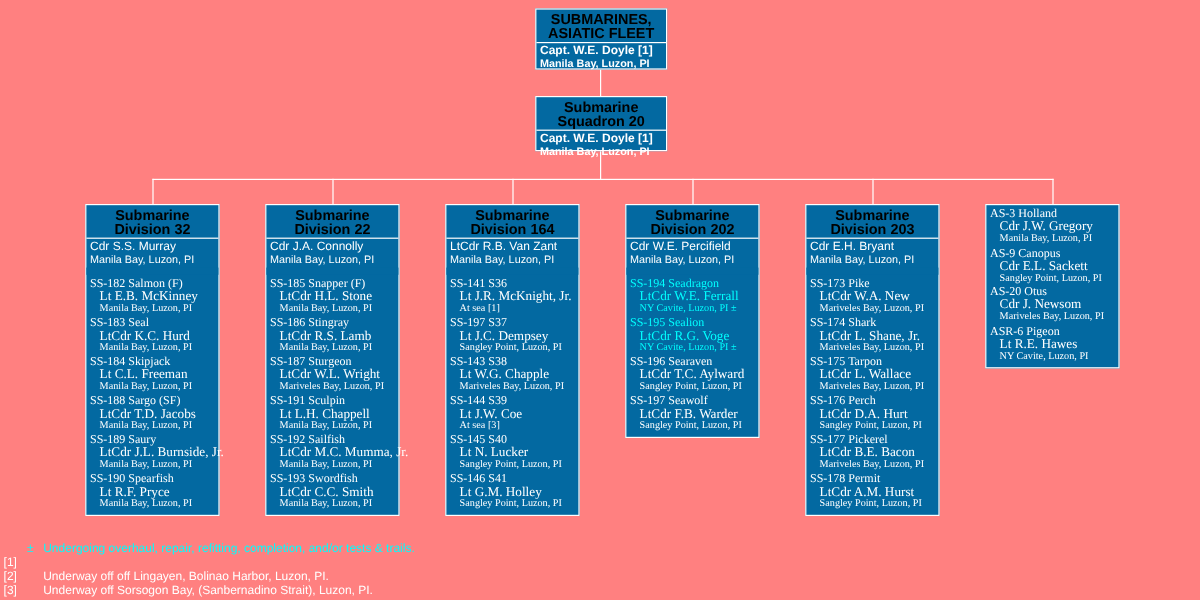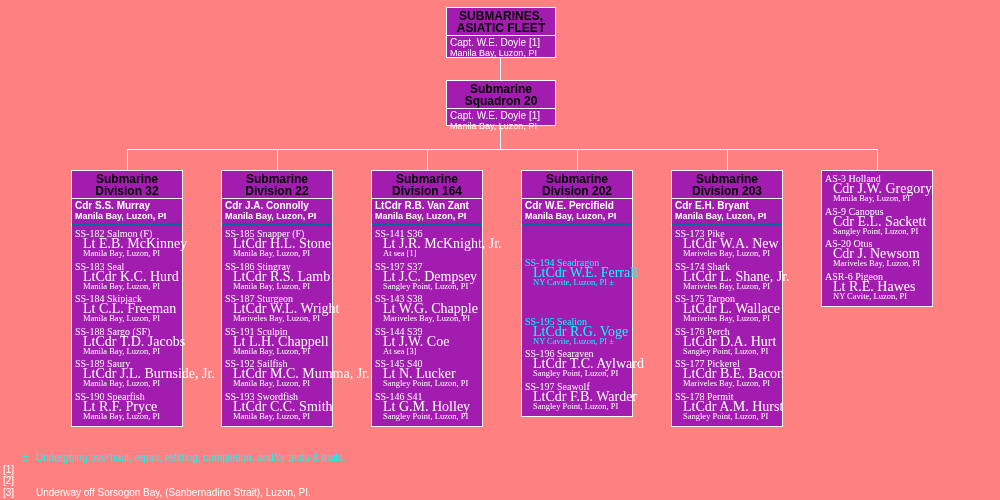--- a/index.html
+++ b/index.html
@@ -10,47 +10,47 @@
     position:relative;
     overflow:hidden;
   }
   #canvas{position:absolute;left:0;top:0;width:1000px;height:500px;}
   .hline,.vline{position:absolute;background:#FFFFFF;z-index:0;}
   .hline{height:1px;}
   .vline{width:1px;}
   .box{
     position:absolute;
     border:1px solid #FFFFFF;
-    background:#a21caf;
+    background:#0369a1;
     color:#FFFFFF;
     box-sizing:border-box;
     z-index:1;
   }
   .box-title{
     font-weight:bold;
     color:#000000;
     text-align:center;
     font-size:12px;
     line-height:12px;
     padding:2px 0 1px 0;
     border-bottom:1px solid #FFFFFF;
     white-space:nowrap;
   }
-  .officer{padding:1px 0 1px 3px;}
+  .officer{padding:1px 0 1px 3px;font-weight:bold;}
   .o-name{font-size:10px;line-height:11px;white-space:nowrap;}
   .o-loc{font-size:9px;line-height:10px;white-space:nowrap;}
-  .leader{padding:1px 0 2px 3px;border-bottom:3px solid #0369a1;font-weight:bold;}
+  .leader{padding:1px 0 2px 3px;border-bottom:6px solid #0369a1;}
   .l-name{font-size:10px;line-height:11px;white-space:nowrap;}
   .l-loc{font-size:9px;line-height:10px;white-space:nowrap;}
   .units{padding:3px 1px 2px 3px;}
   .unit{margin-bottom:3px;font-family:Liberation Serif, serif;}
   .u-name{font-size:10px;line-height:10px;white-space:nowrap;}
-  .u-cdr{font-size:14px;line-height:10px;padding-left:8px;white-space:nowrap;}
+  .u-cdr{font-size:11px;line-height:10px;padding-left:8px;white-space:nowrap;}
   .u-loc{font-size:8.5px;line-height:9.5px;padding-left:8px;white-space:nowrap;}
-  .unit.highlight{color:#00FFFF;margin-top:29px;}
+  .unit.highlight{color:#00FFFF;}
   #footnotes{
     position:absolute;left:3px;top:452px;z-index:1;
     color:#FFFFFF;font-size:10px;line-height:11.7px;
   }
   .fn-line{display:flex;white-space:nowrap;}
   .fn-marker{display:inline-block;width:33px;flex:0 0 33px;}
   .fn-line.fn-highlight{color:#00FFFF;}
   .fn-line.fn-highlight .fn-marker{text-align:right;padding-right:8px;box-sizing:border-box;}
 </style>
 </head>
@@ -321,19 +321,20 @@
   <div id="footnotes">
       <div class="fn-line fn-highlight">
     <span class="fn-marker">±</span>
     <span class="fn-text">Undergoing overhaul, repair, refitting, completion, and/or tests &amp; trails.</span>
   </div>
       <div class="fn-line">
     <span class="fn-marker">[1]</span>
   </div>
       <div class="fn-line">
     <span class="fn-marker">[2]</span>
+    <span class="fn-text">Underway off  off Lingayen, Bolinao Harbor, Luzon, PI.</span>
   </div>
       <div class="fn-line">
     <span class="fn-marker">[3]</span>
     <span class="fn-text">Underway off Sorsogon Bay, (Sanbernadino Strait), Luzon, PI.</span>
   </div>
     </div>
 </div>
 
 </body></html>

